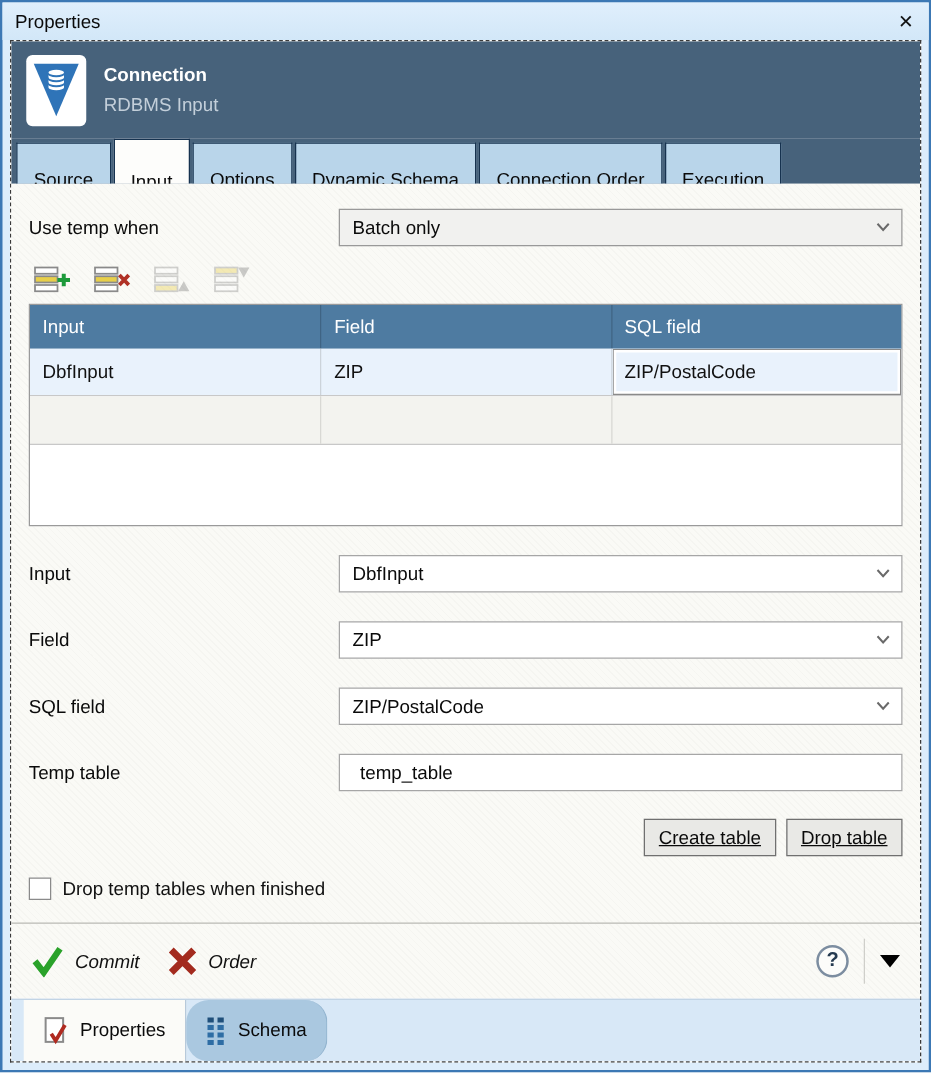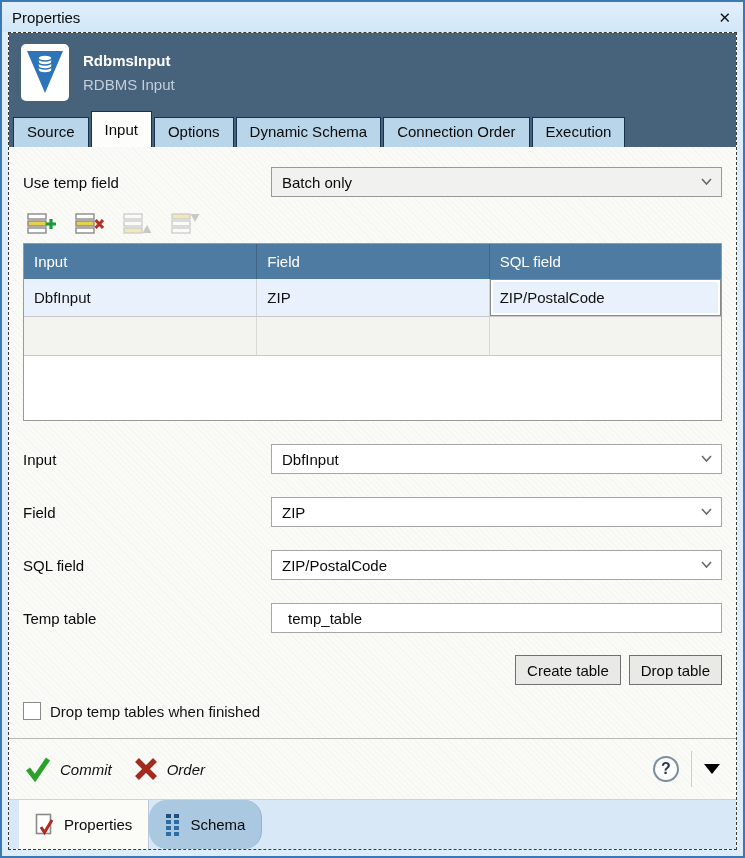--- a/index.html
+++ b/index.html
@@ -49,21 +49,21 @@
   .hdr-text .type { color:#c3cfda; font-size:15px; }
   
   .tab-strip {
     flex:0 0 36px;
     background:#47627b;
     display:flex; align-items:flex-end;
     padding-left:4px;
   }
   .tab {
     height:30px; line-height:28px;
-    padding:0 13px;
+    padding:16px 13px;
     background:#b9d5ea;
     border:1px solid #16324f; border-bottom:none;
     margin-right:2px;
     font-size:15px; color:#0a0a0a;
     white-space:nowrap;
   }
   .tab.active {
     height:36px; line-height:36px;
     background:#fdfdfb;
   }
@@ -118,20 +118,21 @@
   .g-filler { height:64px; background:#fff; }
   
   .form-row { margin-top:23px; }
   
   .btn-row { margin-top:22px; display:flex; justify-content:flex-end; gap:8px; }
   .btn {
     height:30px; padding:0 11px;
     background:#e9e9e6; border:1px solid #707070;
     font-size:15px; color:#0a0a0a;
     font-family:inherit;
+    text-decoration:underline;
   }
   
   .chk-row { margin-top:17px; display:flex; align-items:flex-end; gap:9px; }
   .chk { width:18px; height:18px; background:#fff; border:1px solid #8a8a8a; }
   
   .commit-bar {
     flex:0 0 61px;
     border-top:1px solid #b9b9b4;
     display:flex; align-items:center;
     padding:0 16px;
@@ -184,38 +185,38 @@
           <polygon points="2,3 38,3 20,45" fill="#2f74b8"></polygon>
           <g stroke="#2f74b8" stroke-width="1.6" fill="#fff">
             <path d="M13,10 v12 a7,3 0 0 0 14 0 v-12 z"></path>
             <ellipse cx="20" cy="10" rx="7" ry="3"></ellipse>
             <path d="M13,14 a7,3 0 0 0 14 0" fill="none"></path>
             <path d="M13,18 a7,3 0 0 0 14 0" fill="none"></path>
           </g>
         </svg>
       </div>
       <div class="hdr-text">
-        <div class="name">RdbmsInput</div>
+        <div class="name">Connection</div>
         <div class="type">RDBMS Input</div>
       </div>
     </div>
 
     <div class="tab-strip">
       <div class="tab">Source</div>
       <div class="tab active">Input</div>
       <div class="tab">Options</div>
       <div class="tab">Dynamic Schema</div>
       <div class="tab">Connection Order</div>
       <div class="tab">Execution</div>
     </div>
 
     <div class="content">
 
       <div class="frow row-temp">
-        <div class="flabel">Use temp field</div>
+        <div class="flabel">Use temp when</div>
         <div class="ctl dd-gray">
           <span>Batch only</span>
           <svg class="chev" width="11" height="8" viewBox="0 0 11 8">
             <polyline points="1,1 5.5,6 10,1" fill="none" stroke="#6a6a6a" stroke-width="1.6"></polyline>
           </svg>
         </div>
       </div>
 
       <div class="toolbar">
         <div class="tool-btn">

